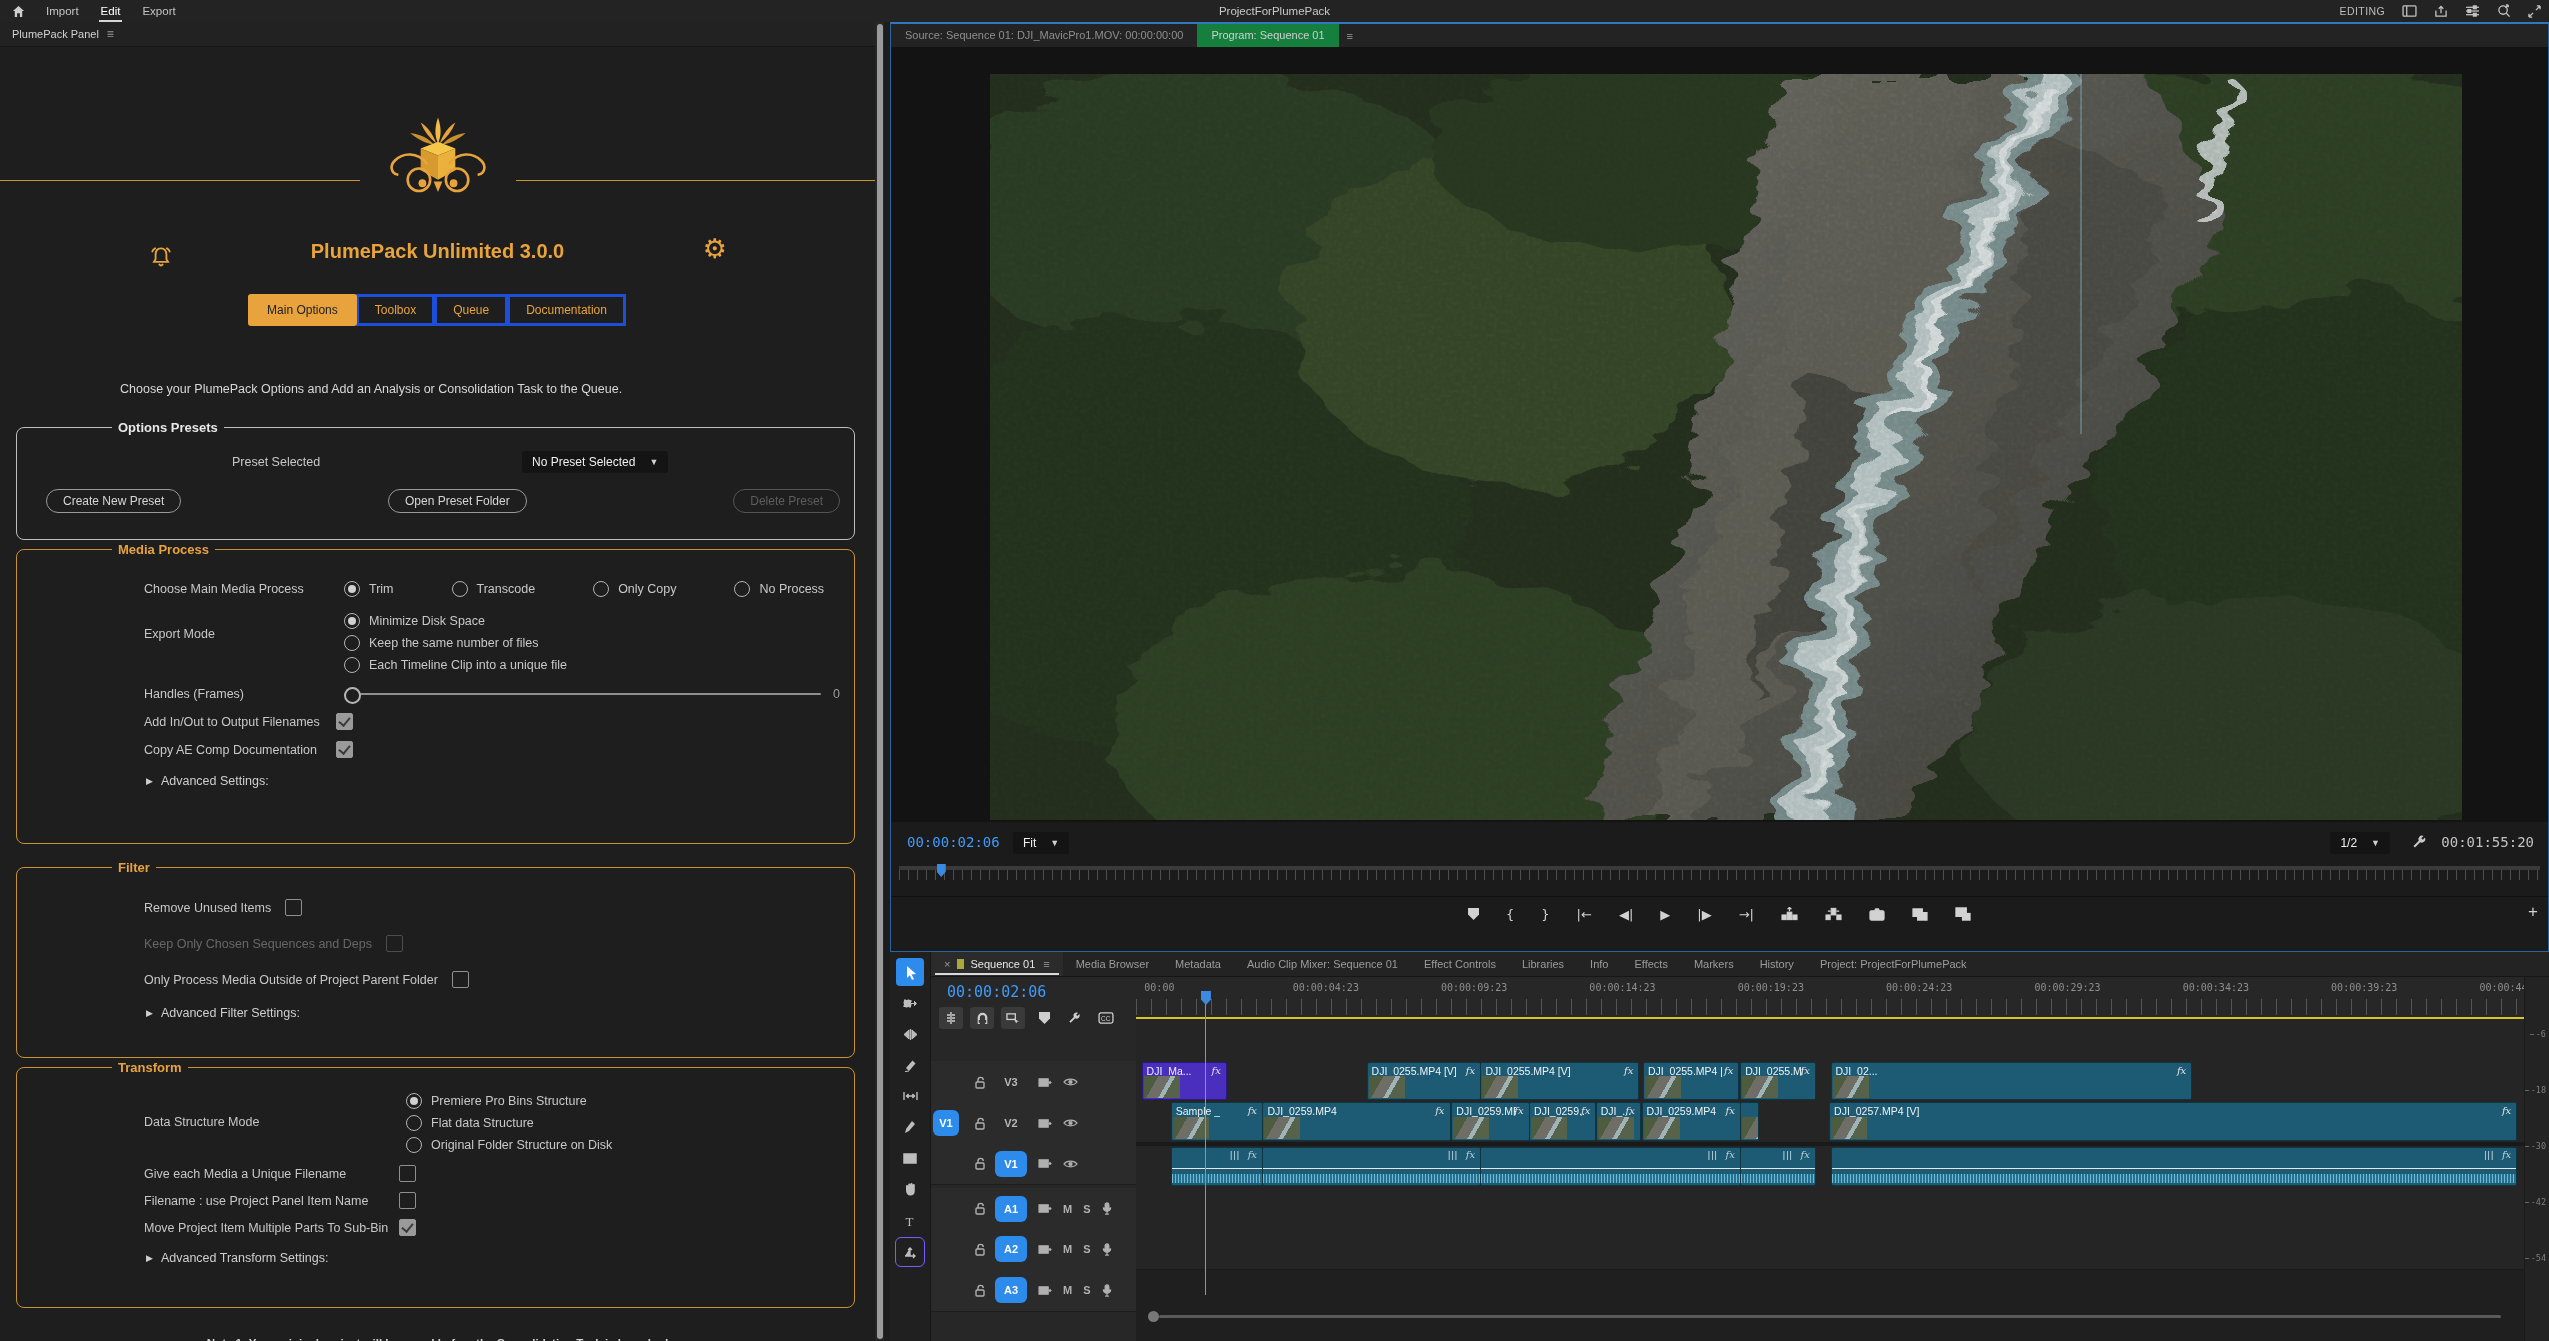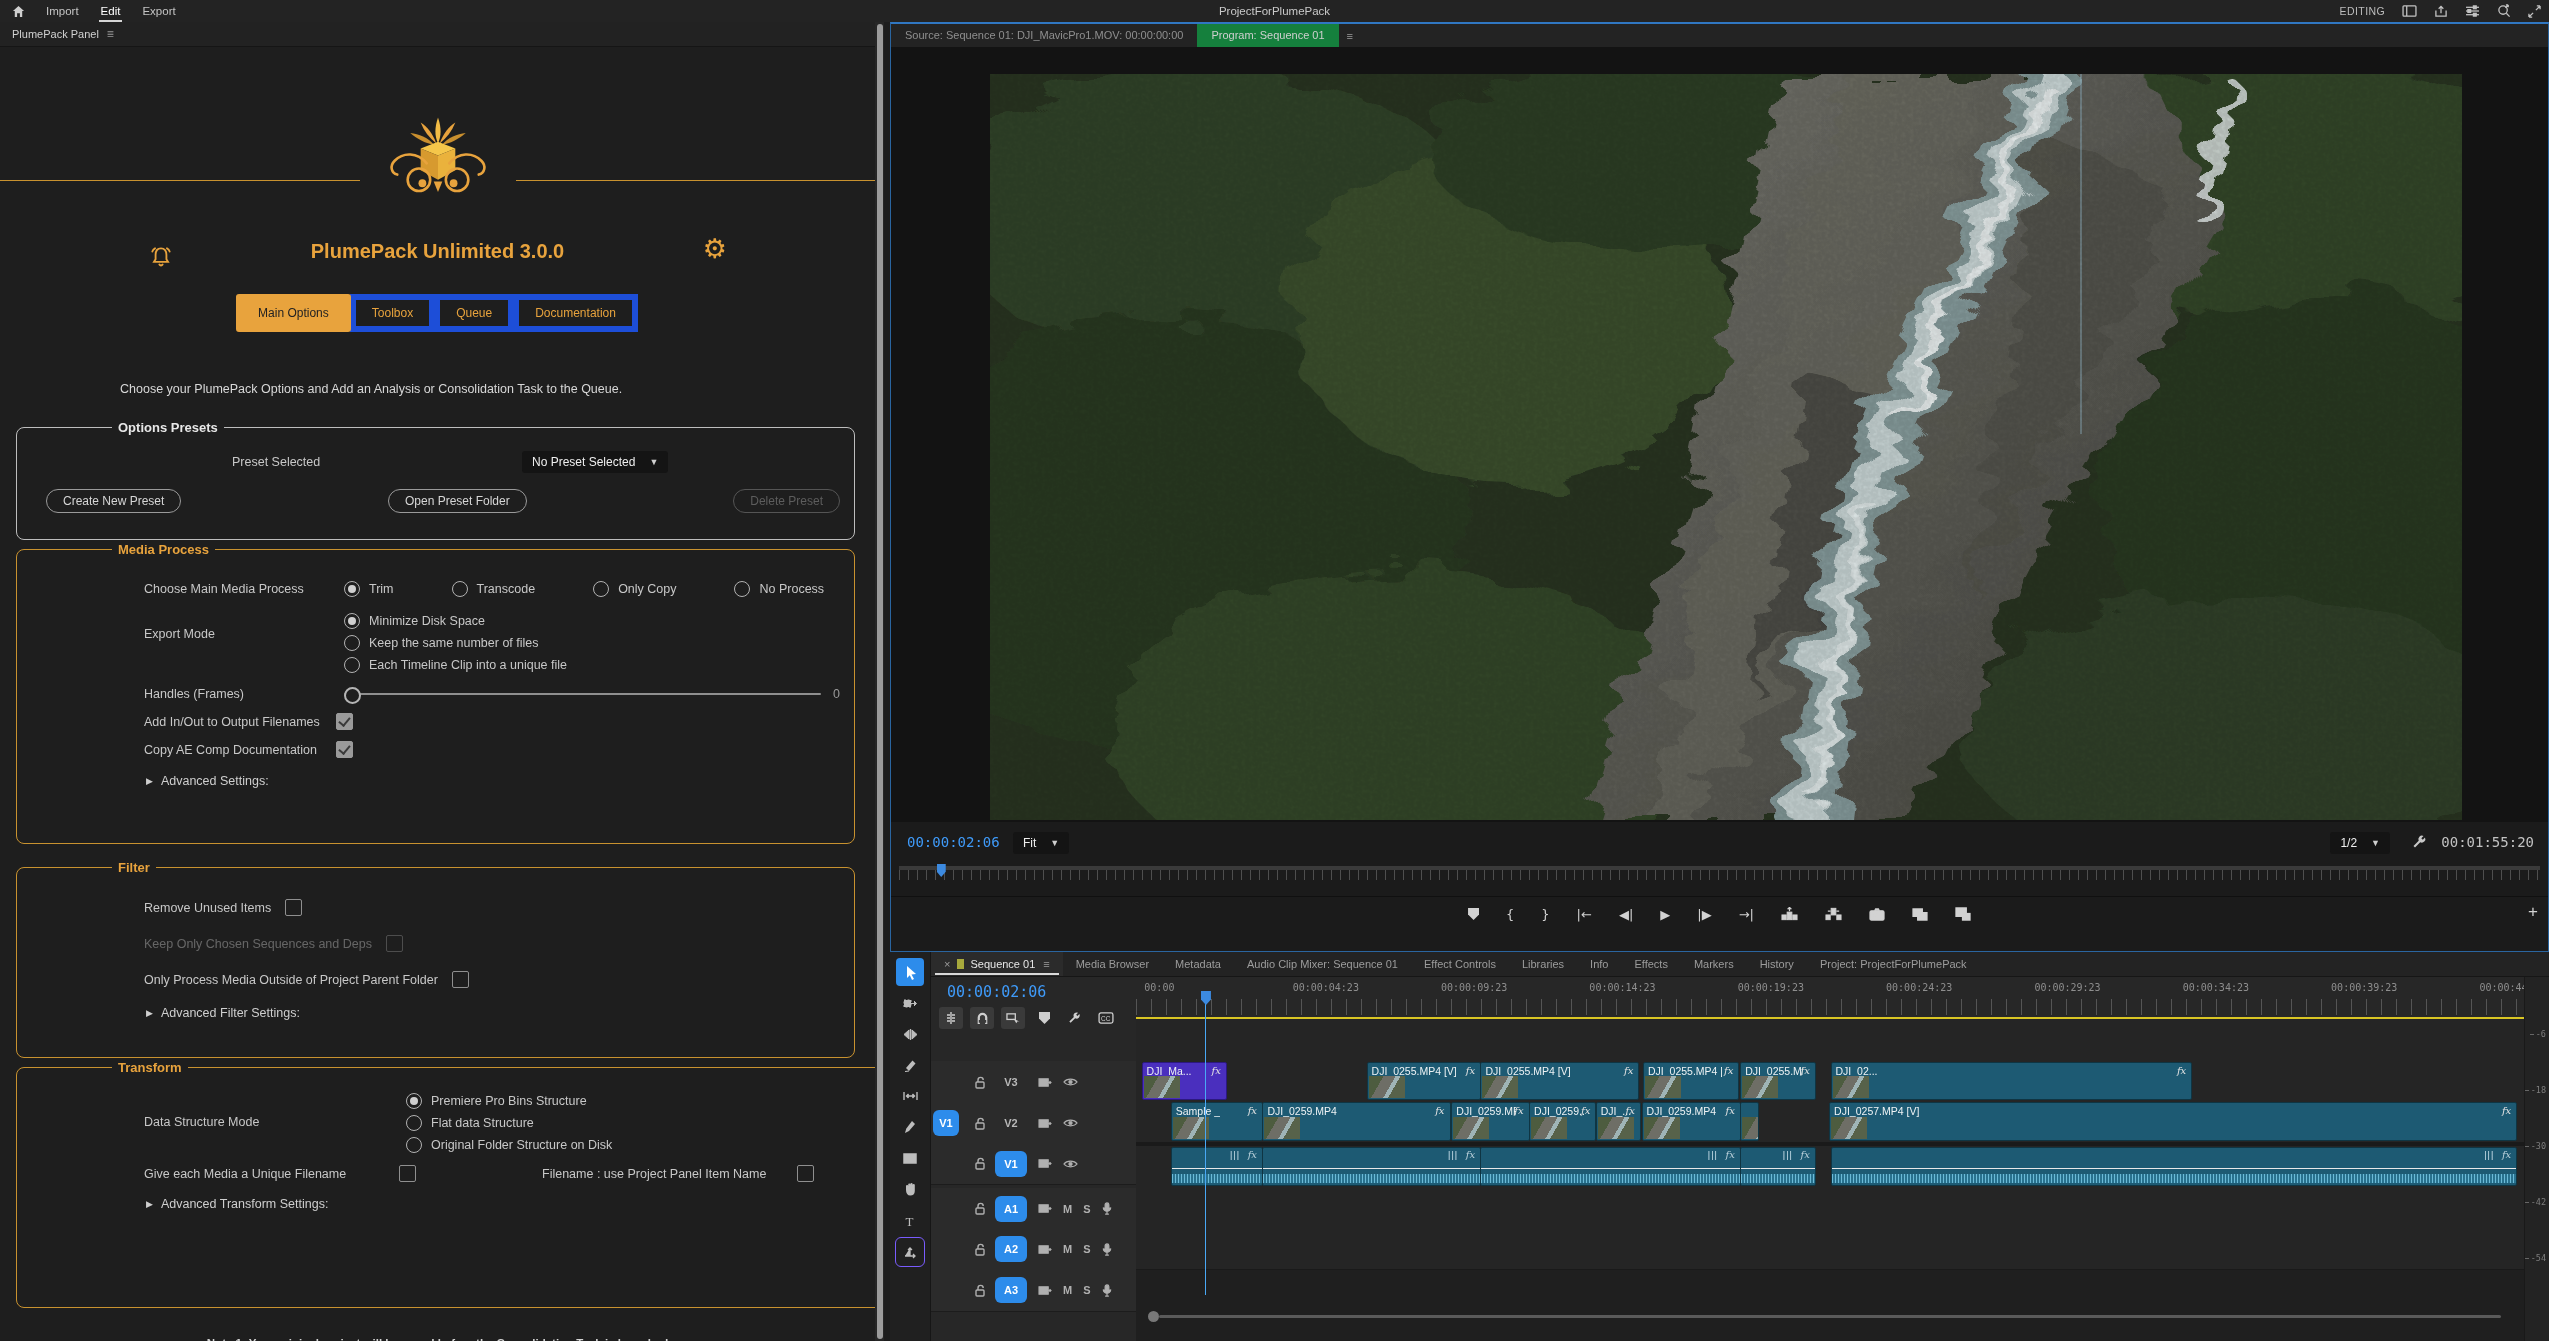--- a/index.html
+++ b/index.html
@@ -21,21 +21,21 @@
   .plume-tabbar{height:24px;background:#222;border-bottom:1px solid #151515;display:flex;align-items:center;}
   .plume-tab{font-size:11px;color:#d2d2d2;padding:0 8px 0 12px;}
   .hamb{color:#9a9a9a;font-size:12px;}
   .gold-line{position:absolute;left:0;right:0;top:158px;height:1px;background:#c8922f;}
   .logo-wrap{position:absolute;left:50%;top:92px;transform:translateX(-50%);background:#1e1e1e;padding:0 26px;z-index:2;}
   .hdr-row{position:absolute;top:218px;left:0;right:0;display:flex;align-items:center;justify-content:center;}
   .plume-title{font-size:20px;font-weight:bold;color:#e8a33d;}
   .bell{position:absolute;left:148px;top:222px;}
   .gearg{position:absolute;right:148px;top:214px;font-size:27px;color:#e8a33d;line-height:1;}
   .ptabs{position:absolute;top:272px;left:0;right:0;display:flex;justify-content:center;}
-  .ptab{font-size:12px;color:#e8a33d;border:6px solid #1d4ed8;padding:6px 16px;margin-left:-1px;background:transparent;cursor:pointer;}
+  .ptab{font-size:12px;color:#e8a33d;border:3px solid #1d4ed8;padding:6px 16px;margin-left:-1px;background:transparent;cursor:pointer;}
   .ptab.active{background:#e8a33d;color:#222;border-color:#e8a33d;border-radius:3px;position:relative;z-index:1;}
   .instruction{position:absolute;top:360px;left:120px;right:120px;font-size:12.5px;color:#d8d8d8;}
   fieldset{position:absolute;left:16px;right:20px;border-radius:8px;margin:0;padding:10px 14px 8px 29px;}
   fieldset legend{font-size:13px;font-weight:bold;padding:0 6px;margin-left:66px;}
   .fs-presets{top:398px;height:100px;border:1px solid #bdbdbd;}
   .fs-presets legend{color:#e8e8e8;}
   .fs-gold{border:1px solid #c8922f;}
   .fs-gold legend{color:#e8a33d;}
   .fs-media{top:520px;height:282px;}
   .fs-filter{top:838px;height:178px;}
@@ -359,21 +359,21 @@
             <span class="ritem">
               <span class="radio"></span>
               <span>Flat data Structure</span>
             </span>
             <span class="ritem">
               <span class="radio"></span>
               <span>Original Folder Structure on Disk</span>
             </span>
           </div>
       </div>
-      <div id="tf-checks" style="margin-top:12px;display:flex;flex-direction:row;gap:28px;">
+      <div id="tf-checks" style="margin-top:12px;display:flex;flex-direction:column;gap:10px;">
           <div class="prow">
             <span style="width: 255px; padding-left: 98px;">Give each Media a Unique Filename</span>
             <span class="cbox"></span>
           </div>
           <div class="prow">
             <span style="width: 255px; padding-left: 98px;">Filename : use Project Panel Item Name</span>
             <span class="cbox"></span>
           </div>
           <div class="prow">
             <span style="width: 255px; padding-left: 98px;">Move Project Item Multiple Parts To Sub-Bin</span>

